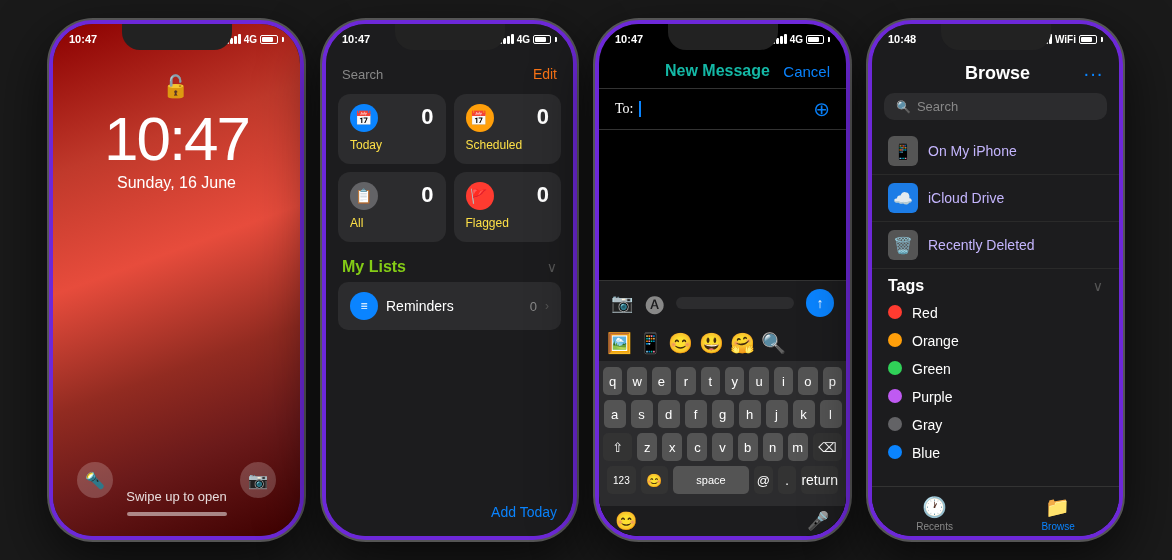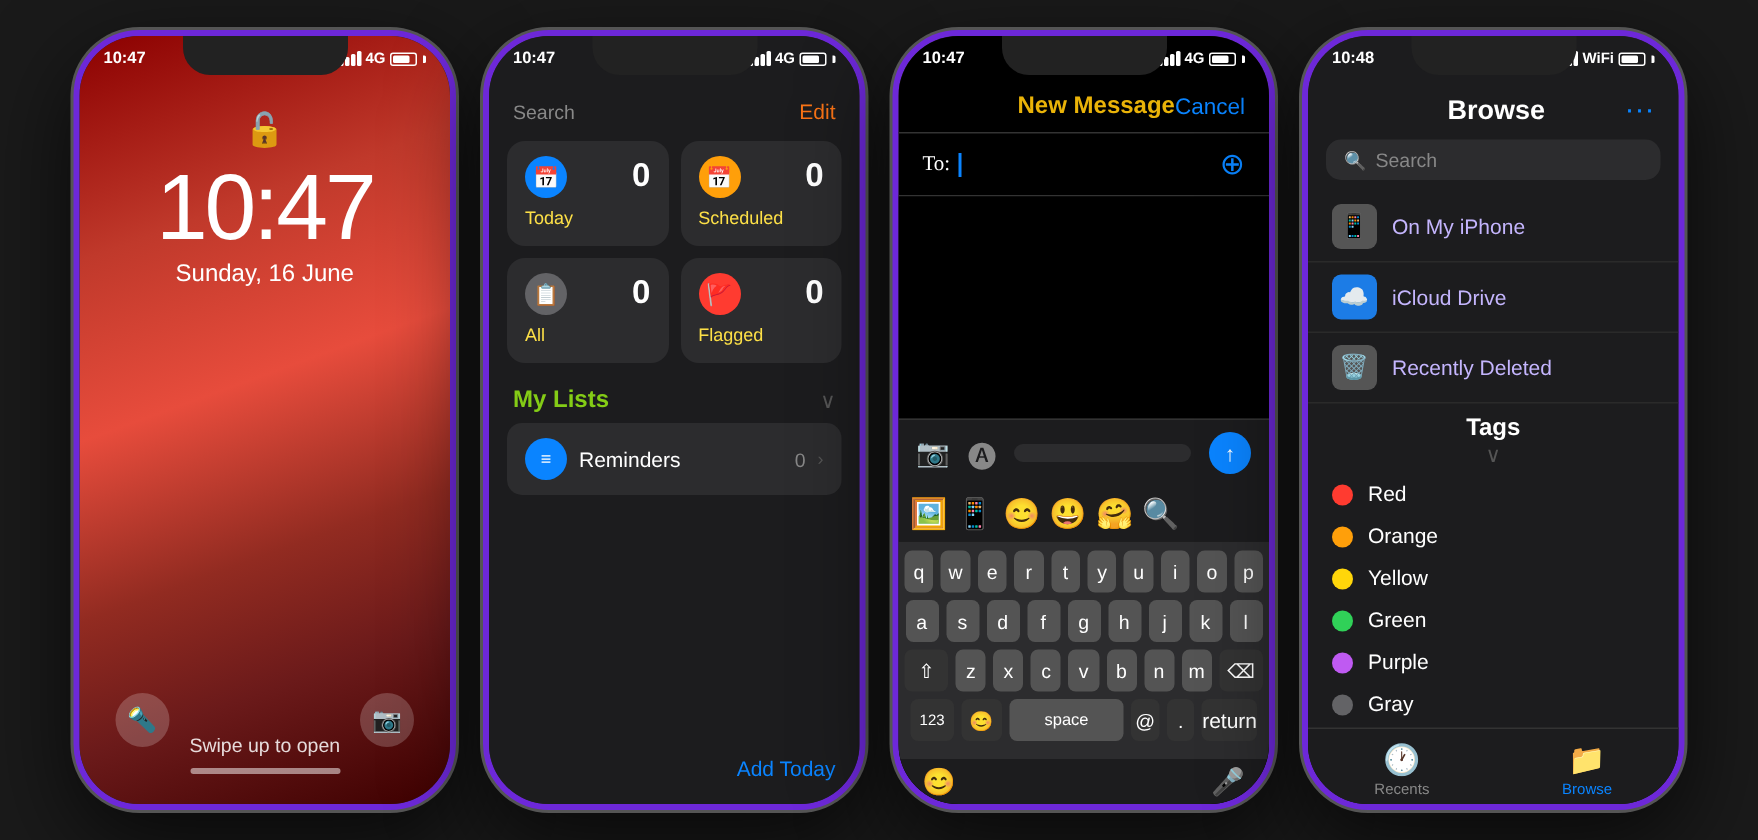--- a/index.html
+++ b/index.html
@@ -296,25 +296,25 @@
     }
 
     .msg-header {
       padding: 38px 16px 8px;
       display: flex;
       align-items: center;
       justify-content: space-between;
     }
 
     .msg-title {
-      color: #eab308;
+      color: #14b8a6;
       font-size: 16px;
       font-weight: 600;
       flex: 1;
-      text-align: right;
+      text-align: left;
     }
 
     .msg-cancel {
       color: #0a84ff;
       font-size: 15px;
     }
 
     .msg-to-bar {
       border-top: 1px solid #333;
       border-bottom: 1px solid #333;
@@ -526,32 +526,31 @@
     .files-item-name {
       color: #c4b5fd;
       font-size: 14px;
     }
 
     .files-tags-section {
       padding: 8px 16px 4px;
       display: flex;
       justify-content: space-between;
       align-items: center;
-      flex-direction: column;
     }
 
     .files-tags-title {
       color: white;
       font-size: 16px;
       font-weight: 700;
     }
 
     .files-tag-item {
       display: flex;
-      align-items: flex-end;
+      align-items: flex-start;
       gap: 10px;
       padding: 6px 16px;
     }
 
     .tag-dot {
       width: 14px;
       height: 14px;
       border-radius: 50%;
     }
 
@@ -867,24 +866,20 @@
 
       <div class="files-tag-item">
         <div class="tag-dot" style="background:#ff3b30;"></div>
         <span class="tag-name">Red</span>
       </div>
       <div class="files-tag-item">
         <div class="tag-dot" style="background:#ff9f0a;"></div>
         <span class="tag-name">Orange</span>
       </div>
       <div class="files-tag-item">
-        <div class="tag-dot" style="background:#ffd60a;"></div>
-        <span class="tag-name">Yellow</span>
-      </div>
-      <div class="files-tag-item">
         <div class="tag-dot" style="background:#30d158;"></div>
         <span class="tag-name">Green</span>
       </div>
       <div class="files-tag-item">
         <div class="tag-dot" style="background:#bf5af2;"></div>
         <span class="tag-name">Purple</span>
       </div>
       <div class="files-tag-item">
         <div class="tag-dot" style="background:#636366;"></div>
         <span class="tag-name">Gray</span>

